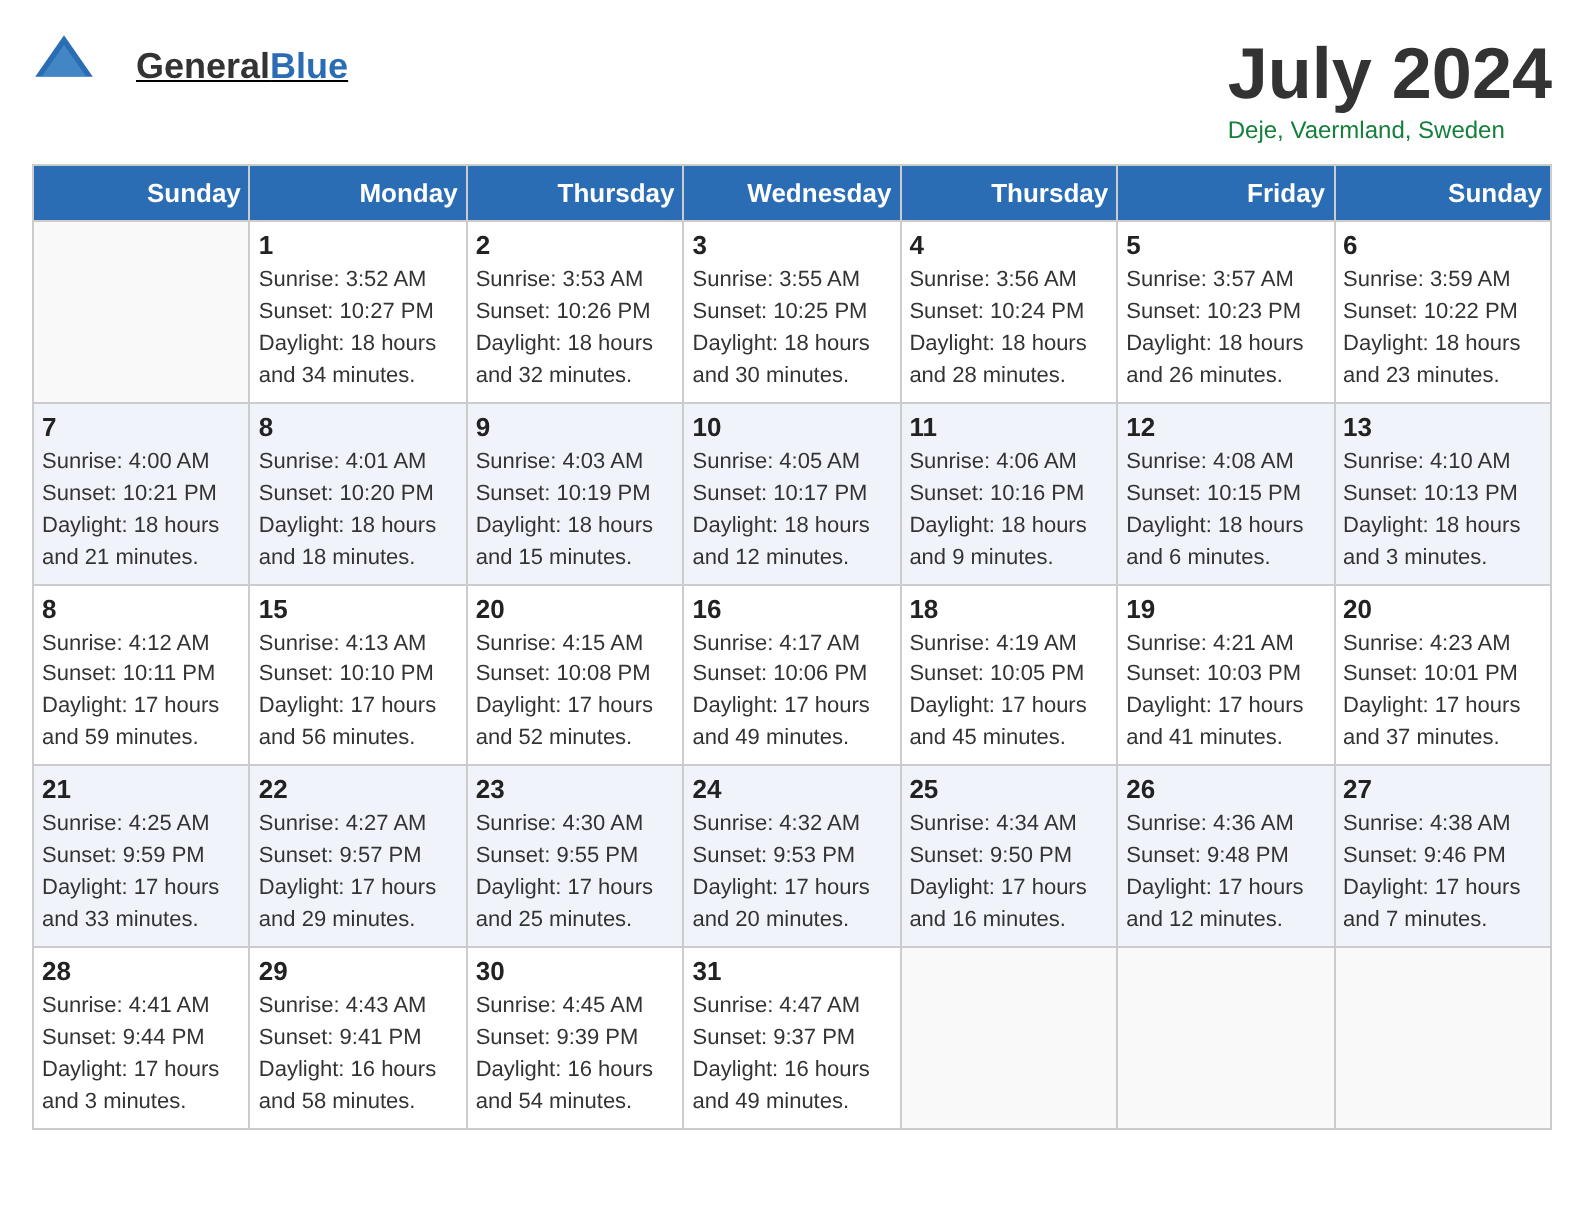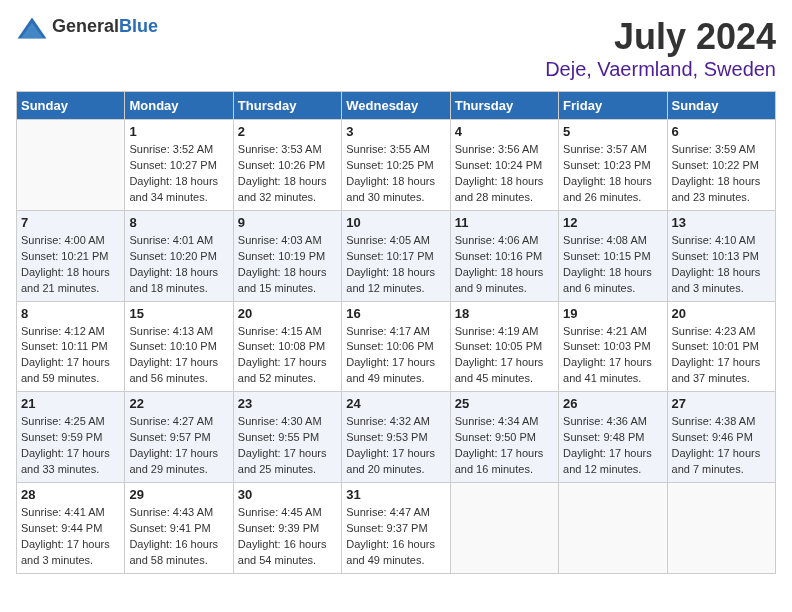--- a/index.html
+++ b/index.html
@@ -11,61 +11,62 @@
       padding: 16px;
     }
     .header-area {
       display: flex;
       justify-content: space-between;
       align-items: flex-start;
       margin-bottom: 10px;
     }
     .logo {
       display: flex;
-      align-items: flex-start;
-      gap: 4px;
+      align-items: flex-end;
+      gap: 20px;
+      text-decoration: underline;
     }
     .logo-text-general {
       font-size: 18px;
       font-weight: bold;
       color: #333;
     }
     .logo-text-blue {
       font-size: 18px;
       font-weight: bold;
       color: #2a6db5;
     }
     .logo-icon {
       width: 32px;
       height: 28px;
     }
     .title-area {
-      text-align: right;
+      text-align: left;
     }
     .month-title {
       font-size: 36px;
       font-weight: bold;
       color: #333;
     }
     .location-title {
-      font-size: 20px;
-      color: #4c1d95;
+      font-size: 12px;
+      color: #15803d;
     }
     table {
       width: 100%;
       border-collapse: collapse;
       table-layout: fixed;
     }
     th {
       background-color: #2a6db5;
       color: #fff;
       font-size: 13px;
       font-weight: bold;
       padding: 6px 4px;
-      text-align: left;
+      text-align: right;
       border: 1px solid #ccc;
     }
     td {
       vertical-align: top;
       border: 1px solid #ccc;
       padding: 4px;
       font-size: 11px;
       color: #333;
       height: 90px;
       background: #fff;

